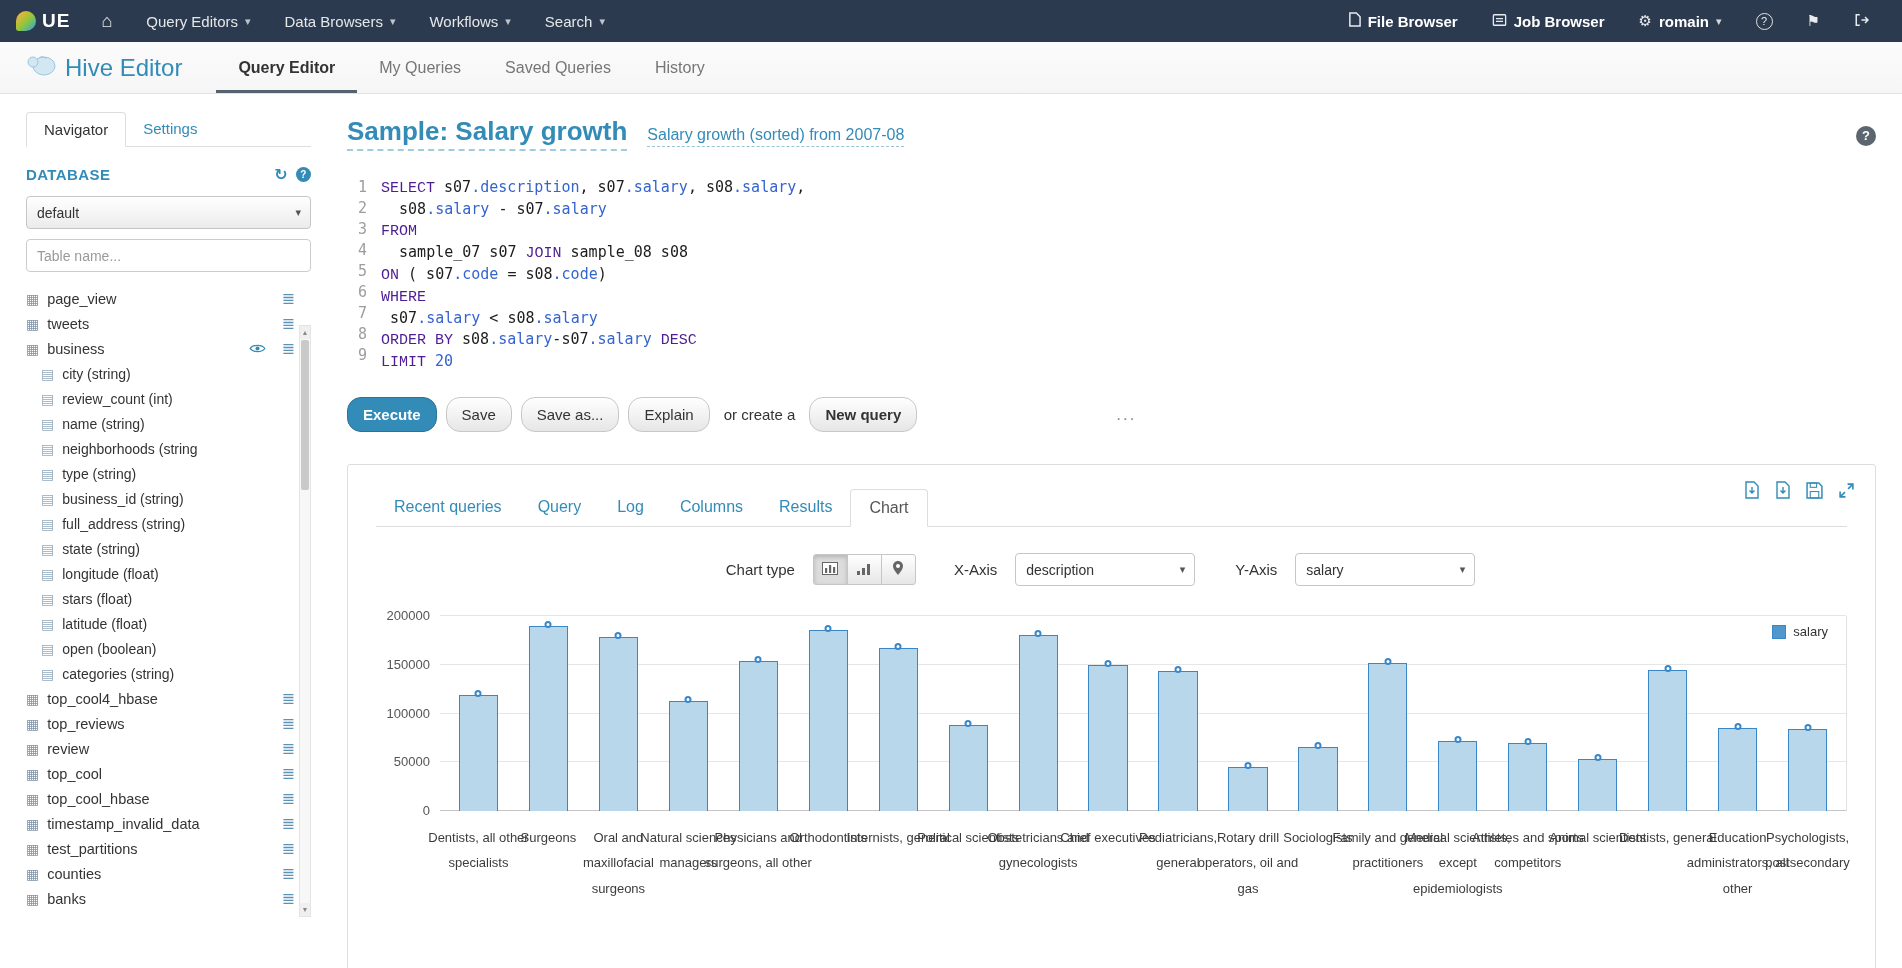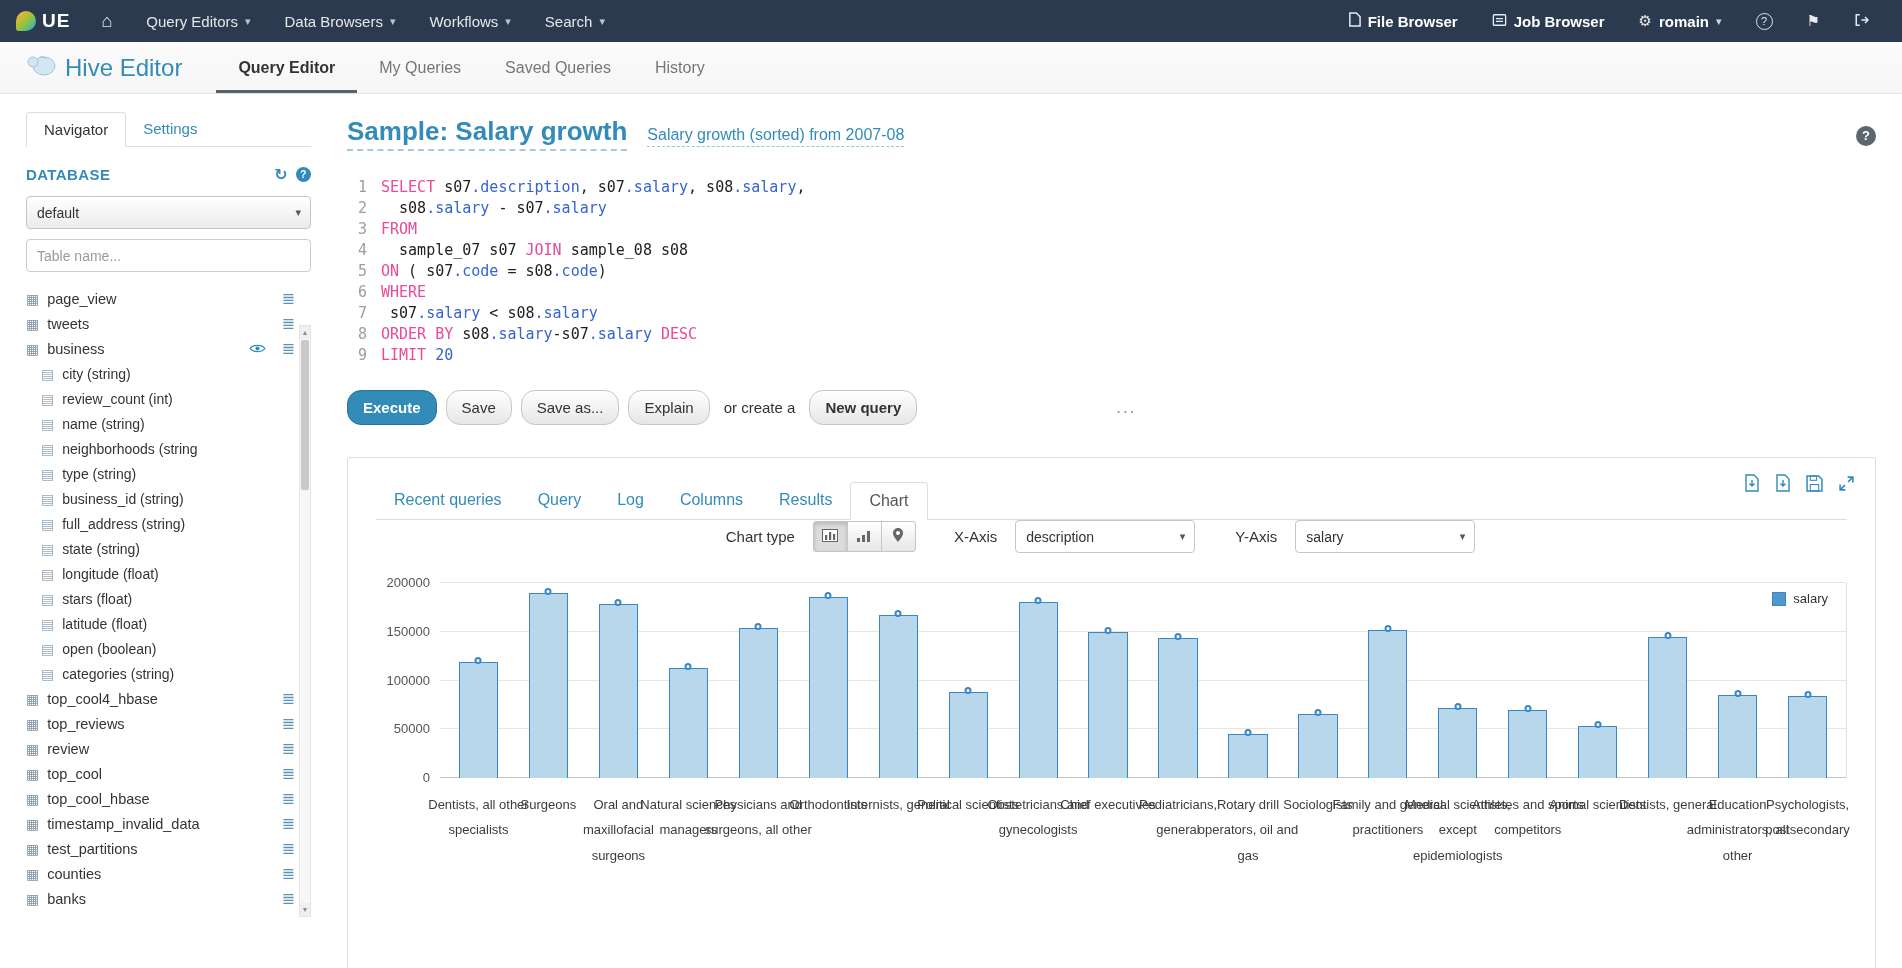--- a/index.html
+++ b/index.html
@@ -66,42 +66,42 @@
   .main { flex:1; min-width:0; }
   .title-row { display:flex; align-items:baseline; gap:20px; padding-top:4px; }
   .q-title { font-size:26px; font-weight:bold; color:#338bb8; border-bottom:2px dashed rgba(51,139,184,.45); padding-bottom:2px; }
   .q-subtitle { font-size:16px; color:#338bb8; border-bottom:1px dashed rgba(51,139,184,.5); padding-bottom:2px; }
   .title-help { margin-left:auto; width:20px; height:20px; border-radius:50%; background:#5c6670; color:#fff;
     display:flex; align-items:center; justify-content:center; font-size:13px; font-weight:bold; }
 
   .editor { display:flex; margin-top:26px; font-family:"DejaVu Sans Mono","Liberation Mono",monospace; font-size:15px; line-height:21px; }
   .gutter { width:34px; text-align:right; color:#9d9d9d; padding-right:14px; flex:none; }
   .codebox { white-space:pre; }
-  .tk-k { color:#ec4899; }
+  .tk-k { color:#4c1d95;font-family:Liberation Mono, monospace; }
   .tk-a { color:#3564cf; }
   .tk-n { color:#3564cf; }
   .tk-p { color:#1d1d1d; }
 
   .actions { display:flex; align-items:center; gap:9px; margin-top:24px; }
   .btn { height:35px; padding:0 15px; border:1px solid #c7c7c7; border-radius:14px;
     background:linear-gradient(#fff,#e6e6e6); font-size:15px; color:#333; font-family:inherit; cursor:default; }
   .btn.primary { background:#338bb8; border-color:#2a7296; color:#fff; font-weight:bold; }
   .btn.bold { font-weight:bold; }
   .or-text { font-size:15px; color:#333; margin:0 5px; }
   .resize { margin-left:190px; color:#8a8a8a; font-size:17px; letter-spacing:2px; }
 
   
   .panel { margin-top:32px; border:1px solid #ddd; border-radius:3px; position:relative; min-height:560px; background:#fff; }
   .panel-icons { position:absolute; top:16px; right:20px; display:flex; gap:15px; align-items:center; }
   .panel-icons span { display:inline-flex; }
   .result-tabs { display:flex; margin:24px 28px 0 28px; border-bottom:1px solid #ddd; }
   .r-tab { padding:9px 18px; font-size:16px; color:#338bb8; cursor:default; }
   .r-tab.active { color:#555; border:1px solid #ddd; border-bottom:1px solid #fff; border-radius:4px 4px 0 0; margin-bottom:-1px; background:#fff; }
 
-  .chart-controls { display:flex; align-items:center; justify-content:center; gap:18px; font-size:15px; }
+  .chart-controls { display:flex; align-items:center; justify-content:center; gap:18px; margin-top:26px; font-size:15px; }
   .ctl-label { color:#333; }
   .btn-group { display:flex; margin-right:20px; }
   .cbtn { width:35px; height:31px; border:1px solid #c6c6c6; background:linear-gradient(#fff,#e6e6e6);
     display:flex; align-items:center; justify-content:center; margin-left:-1px; cursor:default; }
   .cbtn:first-child { border-radius:3px 0 0 3px; margin-left:0; }
   .cbtn:last-child { border-radius:0 3px 3px 0; }
   .cbtn.active { background:#dcdcdc; box-shadow:inset 0 2px 4px rgba(0,0,0,.18); }
   .axis-select { width:180px; background:#fff; margin-right:22px; }
 
   .chart-wrap { position:relative; margin:30px 20px 8px 30px; }

